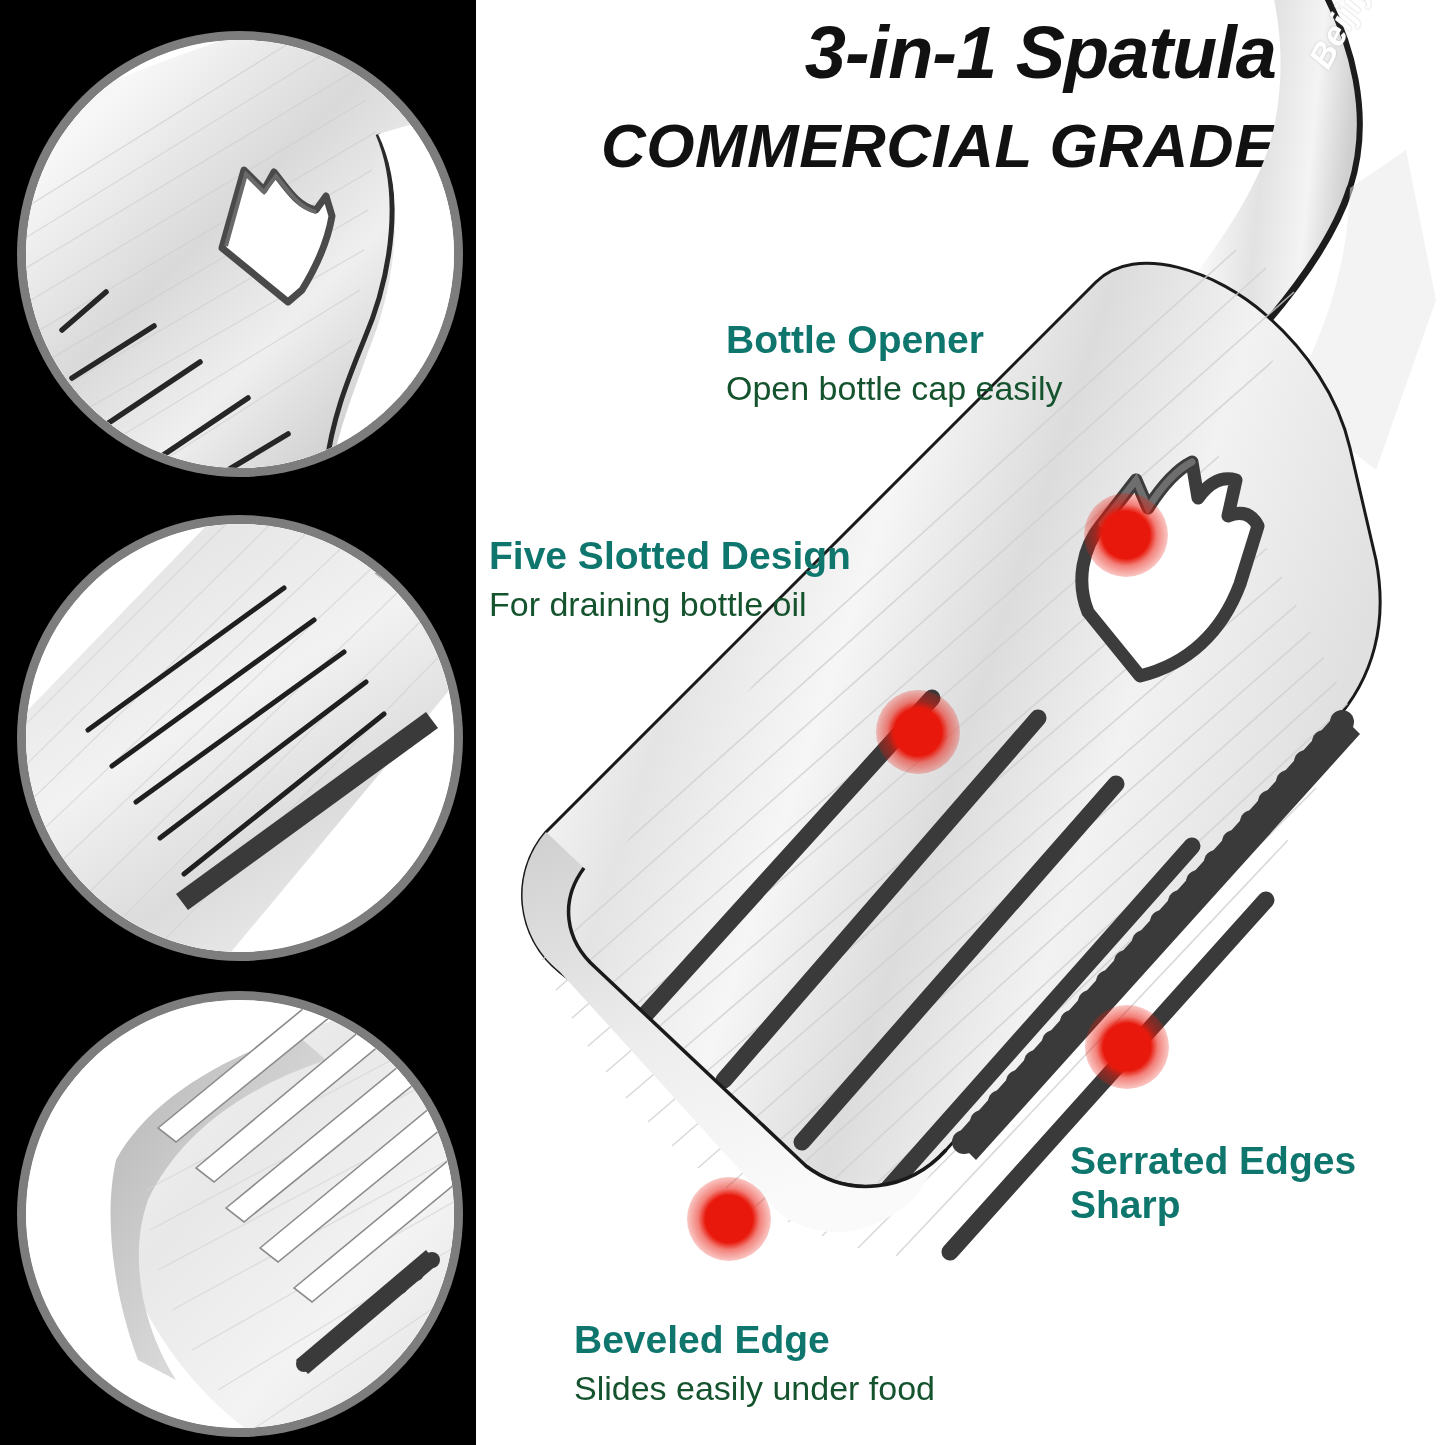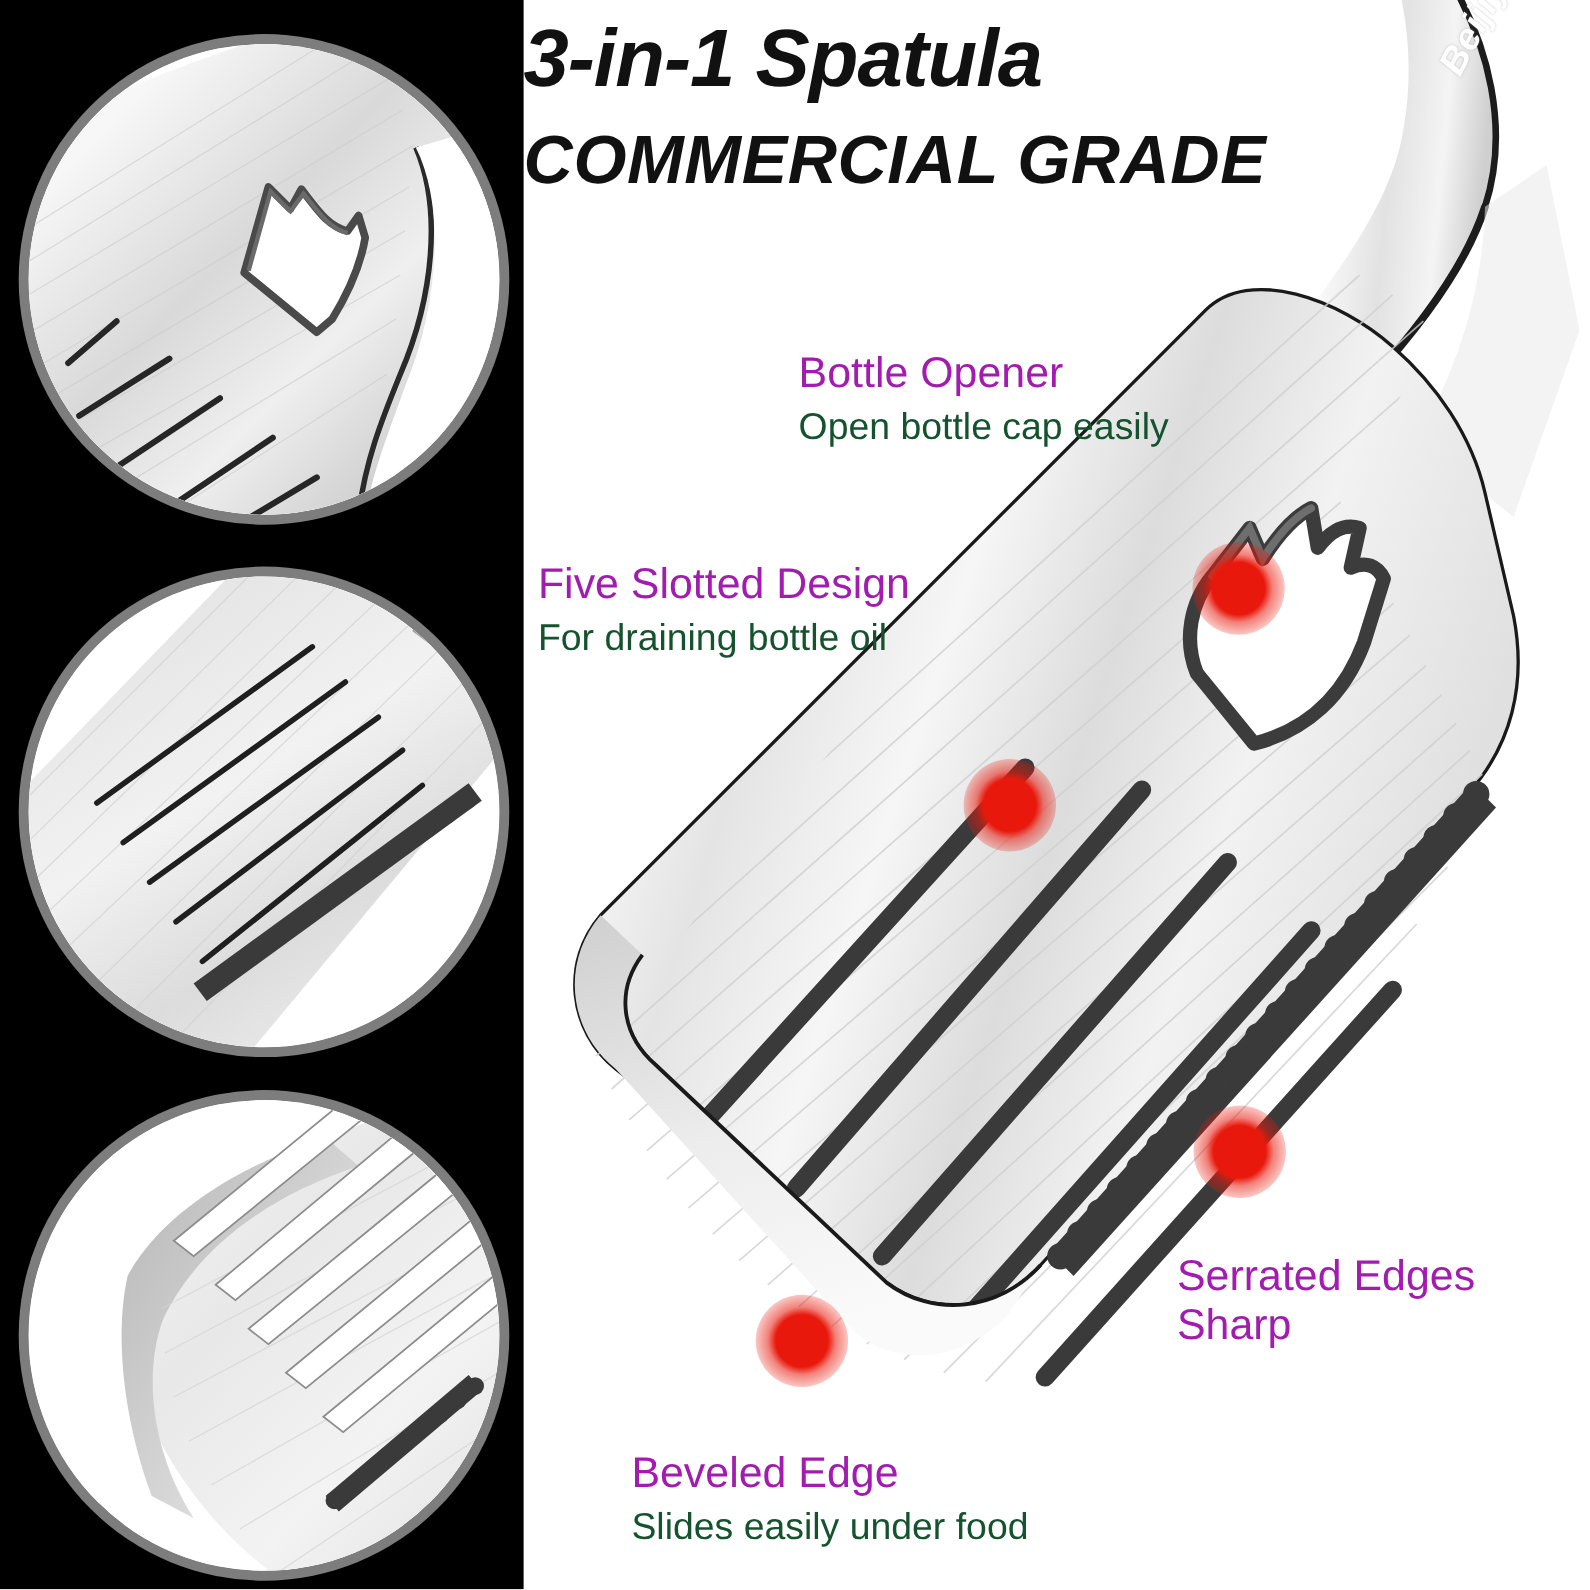--- a/index.html
+++ b/index.html
@@ -38,21 +38,21 @@
   #detail-circle-2 { top: 524px; }
   #detail-circle-3 { top: 1000px; }
   .detail-circle svg { display: block; width: 428px; height: 428px; }
 
   
   #headline-block {
     position: absolute;
     left: 476px;
     top: 14px;
     width: 800px;
-    text-align: left;
+    text-align: right;
   }
   #headline-title {
     font-size: 74px;
     font-weight: bold;
     font-style: italic;
     color: #111111;
     letter-spacing: -1px;
     line-height: 1.05;
     white-space: nowrap;
   }
@@ -89,35 +89,35 @@
     top: 0;
     width: 969px;
     height: 1445px;
   }
   #product-illustration svg { display: block; width: 969px; height: 1445px; }
 
   
   .callout { position: absolute; }
   .callout-title {
     font-size: 39px;
-    font-weight: normal;
-    color: #a21caf;
+    font-weight: bold;
+    color: #0f766e;
     line-height: 1.12;
     white-space: nowrap;
   }
   .callout-desc {
     font-size: 34px;
     font-weight: normal;
     color: #14532d;
     line-height: 1.2;
     margin-top: 6px;
     white-space: nowrap;
   }
   #callout-bottle-opener { left: 726px; top: 318px; }
-  #callout-five-slotted  { left: 489px; top: 510px; }
+  #callout-five-slotted  { left: 489px; top: 534px; }
   #callout-serrated      { left: 1070px; top: 1139px; }
   #callout-beveled       { left: 574px; top: 1318px; }
 
   
   .marker-dot {
     position: absolute;
     width: 84px;
     height: 84px;
     border-radius: 50%;
     background: radial-gradient(circle,

